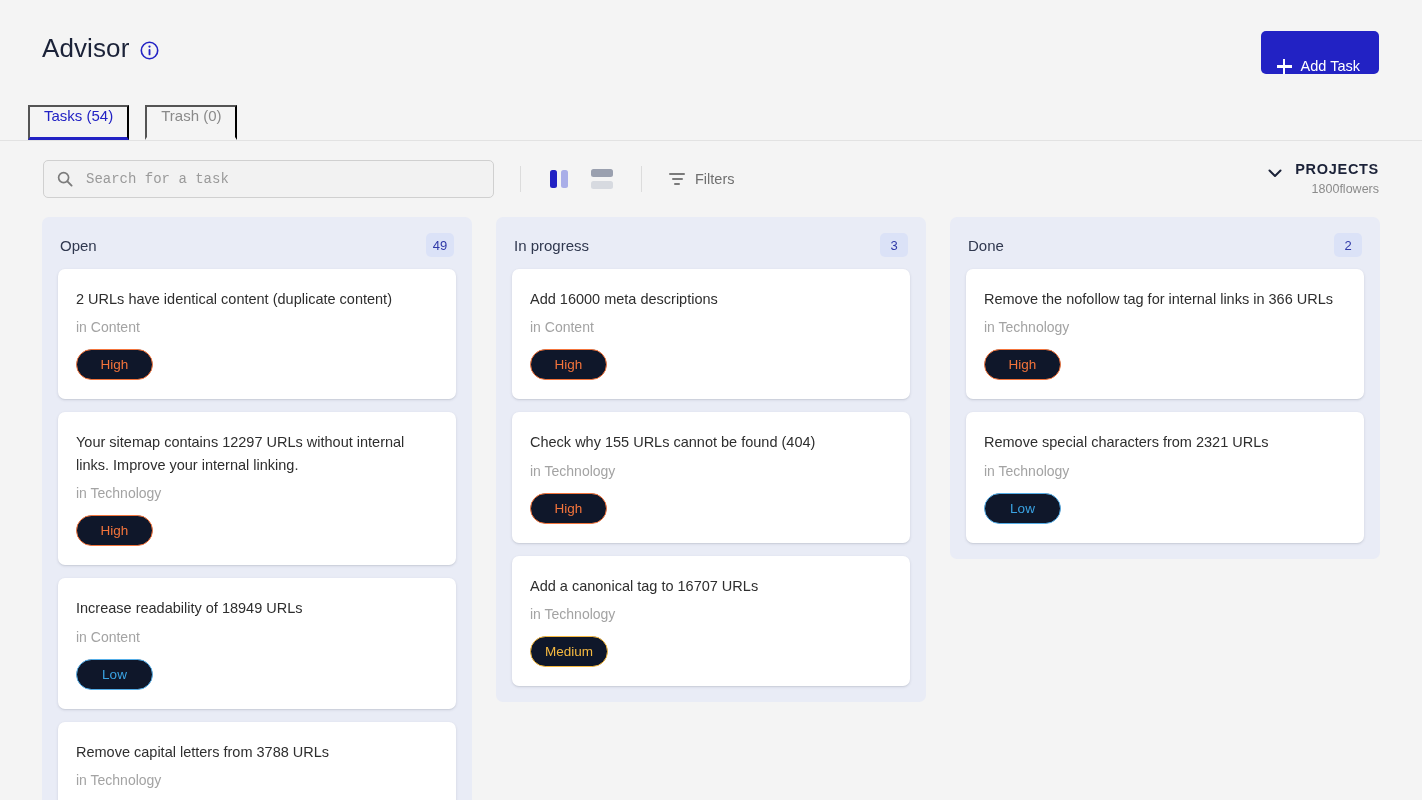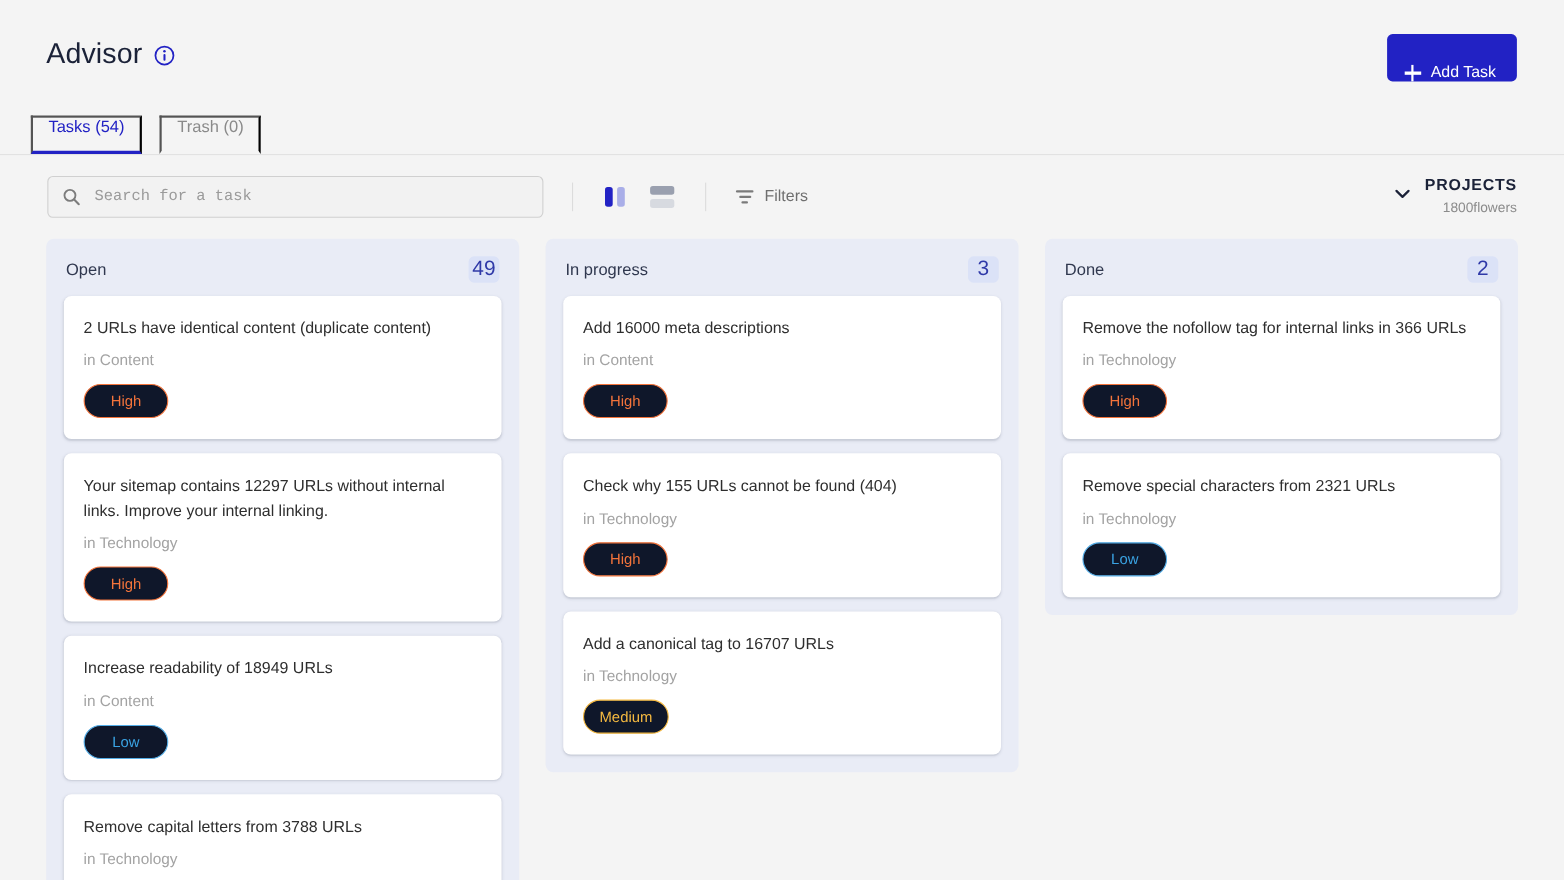--- a/index.html
+++ b/index.html
@@ -207,21 +207,21 @@
   .funnel-icon i:nth-child(3) { width: 6px; }
 
   .projects-block {
     margin-left: auto;
     text-align: right;
     padding-bottom: 2px;
   }
 
   .projects-head {
     display: flex;
-    align-items: flex-end;
+    align-items: center;
     justify-content: flex-end;
     gap: 13px;
     cursor: pointer;
   }
 
   .chevron-icon {
     width: 14px;
     height: 9px;
     display: inline-block;
   }
@@ -268,21 +268,21 @@
     color: #30384f;
   }
 
   .col-badge {
     min-width: 28px;
     height: 24px;
     padding: 0 3px;
     border-radius: 5px;
     background: #dbe2f7;
     color: #2f39a8;
-    font-size: 19px;
+    font-size: 13px;
     display: inline-flex;
     align-items: center;
     justify-content: center;
   }
 
   .cards { display: flex; flex-direction: column; gap: 13px; padding: 0 16px; }
 
   .card {
     background: #ffffff;
     border-radius: 7px;

